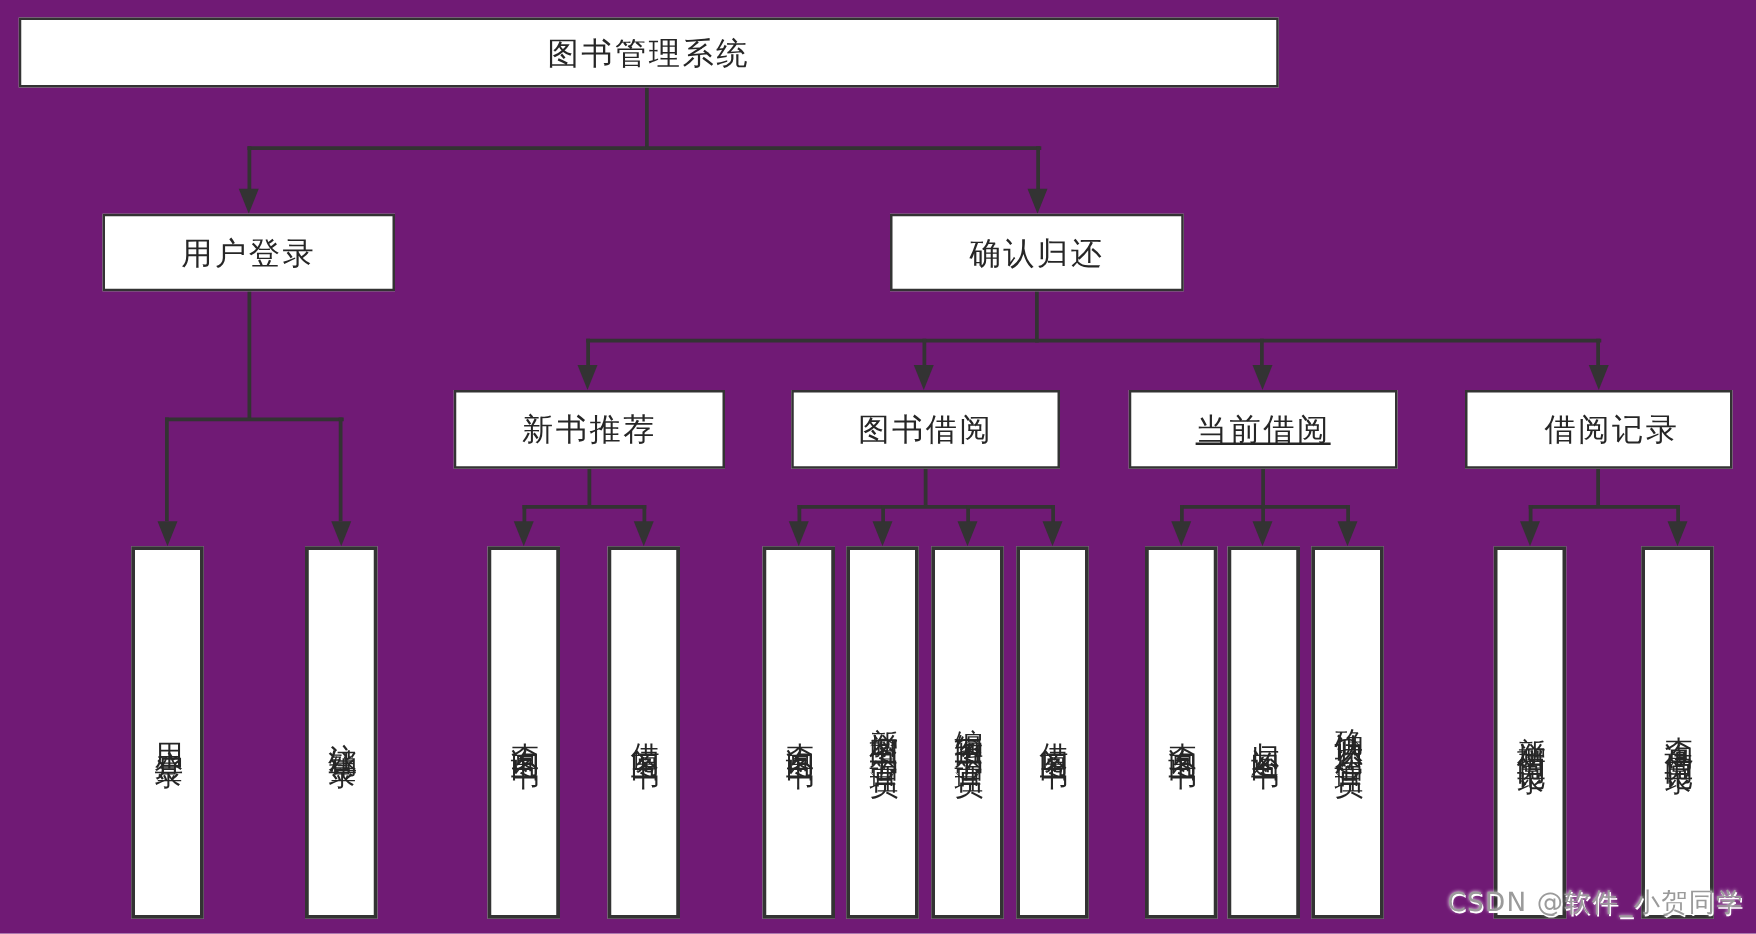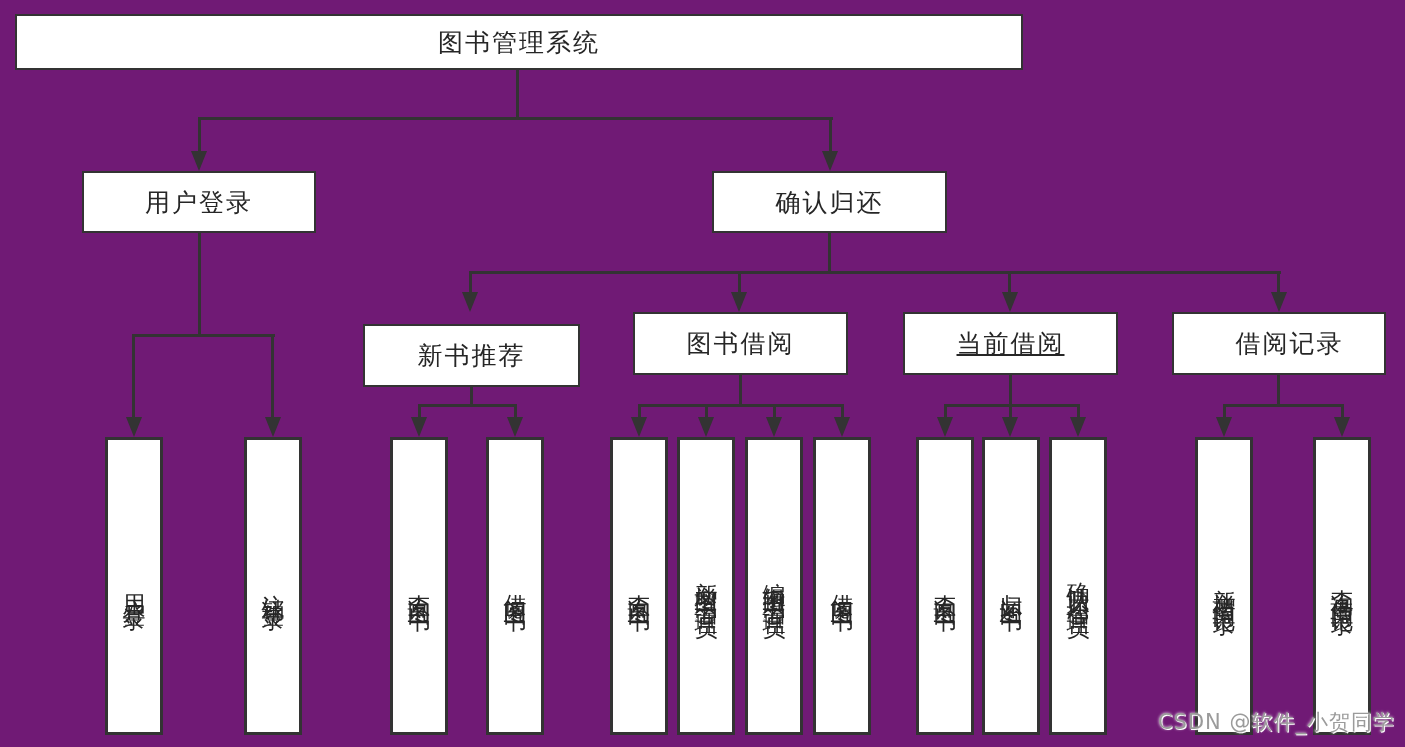--- a/index.html
+++ b/index.html
@@ -70,21 +70,21 @@
     <span>图书管理系统</span>
   </div>
 
   <div class="node" style="left:82px;top:171px;width:234px;height:62px;">
     <span>用户登录</span>
   </div>
   <div class="node" style="left:712px;top:171px;width:235px;height:62px;">
     <span>确认归还</span>
   </div>
 
-  <div class="node" style="left:363px;top:312px;width:217px;height:63px;margin-top:12px;">
+  <div class="node" style="left:363px;top:312px;width:217px;height:63px;">
     <span>新书推荐</span>
   </div>
   <div class="node" style="left:633px;top:312px;width:215px;height:63px;">
     <span>图书借阅</span>
   </div>
   <div class="node" style="left:903px;top:312px;width:215px;height:63px;text-decoration:underline;">
     <span>当前借阅</span>
   </div>
   <div class="node" style="left:1172px;top:312px;width:214px;height:63px;padding-left:21px;">
     <span>借阅记录</span>

